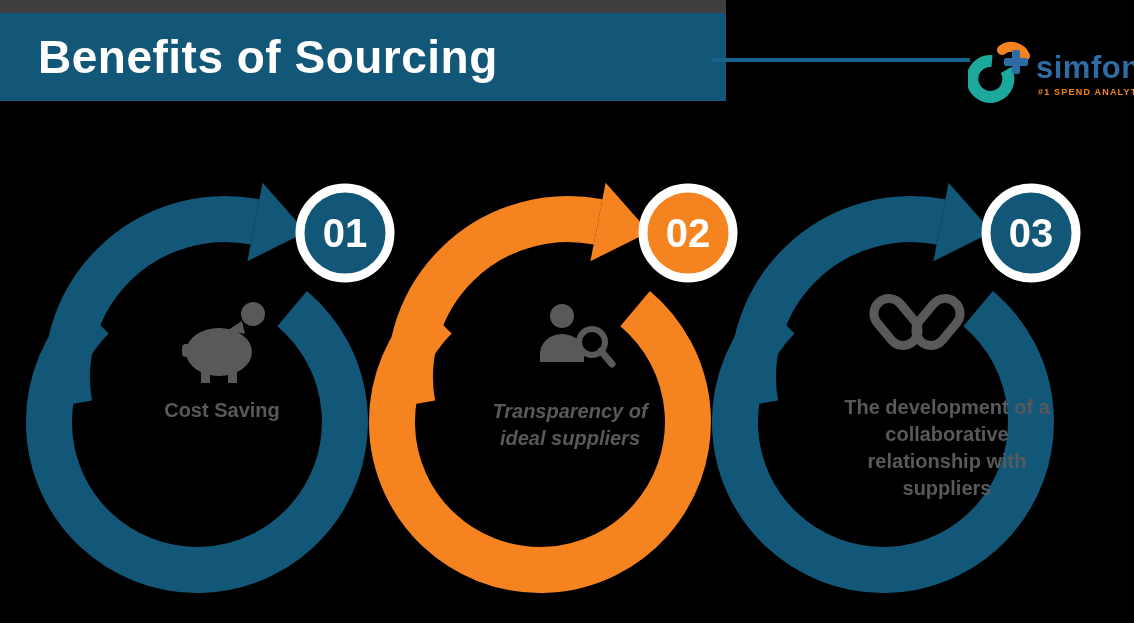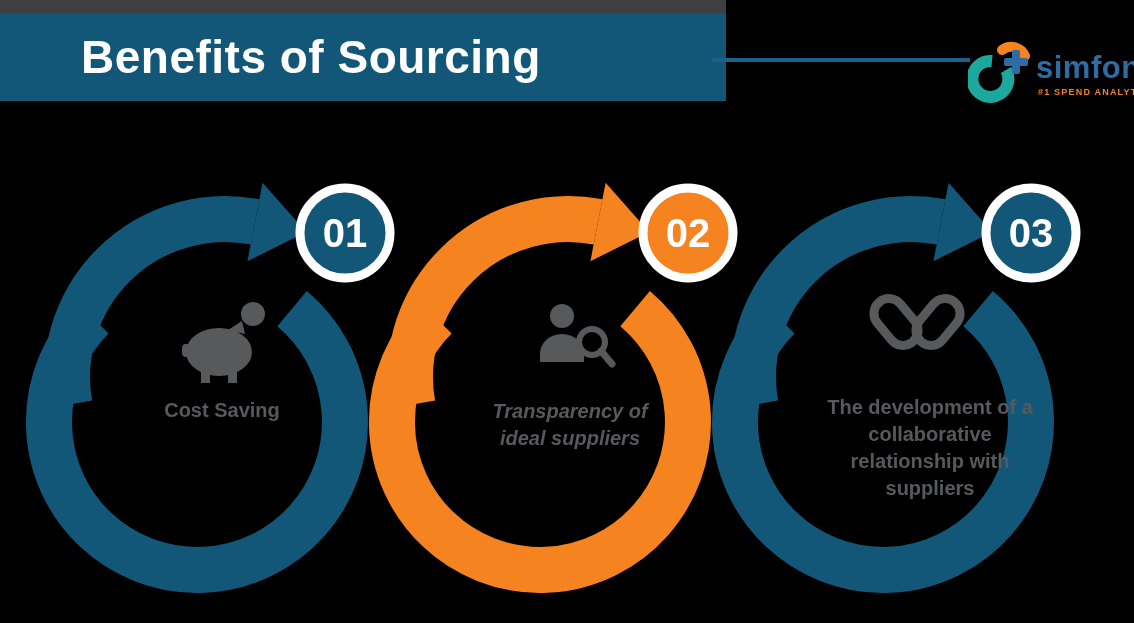--- a/index.html
+++ b/index.html
@@ -7,42 +7,42 @@
     width:1134px;height:623px;position:relative;overflow:hidden;
     background:var(--background,#000);
     font-family:"Liberation Sans", sans-serif;
   }
   .stage{position:absolute;inset:0;}
 
   
   .top-strip{position:absolute;left:0;top:0;width:726px;height:13px;background:var(--top-strip,#3f3f3f);}
   .header-bar{position:absolute;left:0;top:13px;width:726px;height:88px;background:var(--header-blue,#135778);
     display:flex;align-items:center;}
-  .header-title{color:#fff;font-size:46px;font-weight:bold;padding-left:38px;letter-spacing:.5px;margin-left:43px;}
+  .header-title{color:#fff;font-size:46px;font-weight:bold;padding-left:38px;letter-spacing:.5px;}
   .connector-line{position:absolute;left:712px;top:58px;width:258px;height:4px;background:var(--connector,#1a628e);}
 
   
   .logo{position:absolute;left:966px;top:24px;width:166px;height:82px;}
   .logo-icon{position:absolute;left:2px;top:4px;}
   .logo-word{position:absolute;left:70px;top:26px;font-size:31px;font-weight:bold;
     color:var(--logo-blue,#2e6da4);letter-spacing:.5px;}
   .logo-tagline{position:absolute;left:72px;top:63px;font-size:9px;font-weight:bold;
     color:var(--orange,#f5831f);letter-spacing:1.2px;white-space:nowrap;}
 
   
   svg.fig{position:absolute;left:0;top:0;}
   .badge-num{fill:#fff;font-size:40px;font-weight:bold;font-family:"Liberation Sans",sans-serif;}
   .ink{fill:var(--gray-text,#58595b);}
   .ink-s{stroke:var(--gray-text,#58595b);fill:none;}
 
   .step-label{position:absolute;color:var(--gray-text,#58595b);font-weight:bold;
     font-size:20px;line-height:1.35;text-align:center;}
   .label-1{left:112px;top:385px;width:220px;margin-top:12px;}
   .label-2{left:490px;top:398px;width:160px;font-style:italic;}
-  .label-3{left:825px;top:394px;width:210px;}
+  .label-3{left:842px;top:394px;width:210px;}
 </style>
 </head>
 <body>
 
 <div class="stage">
 
   <div class="top-strip"></div>
   <div class="header-bar">
     <div class="header-title">Benefits of Sourcing</div>
   </div>

